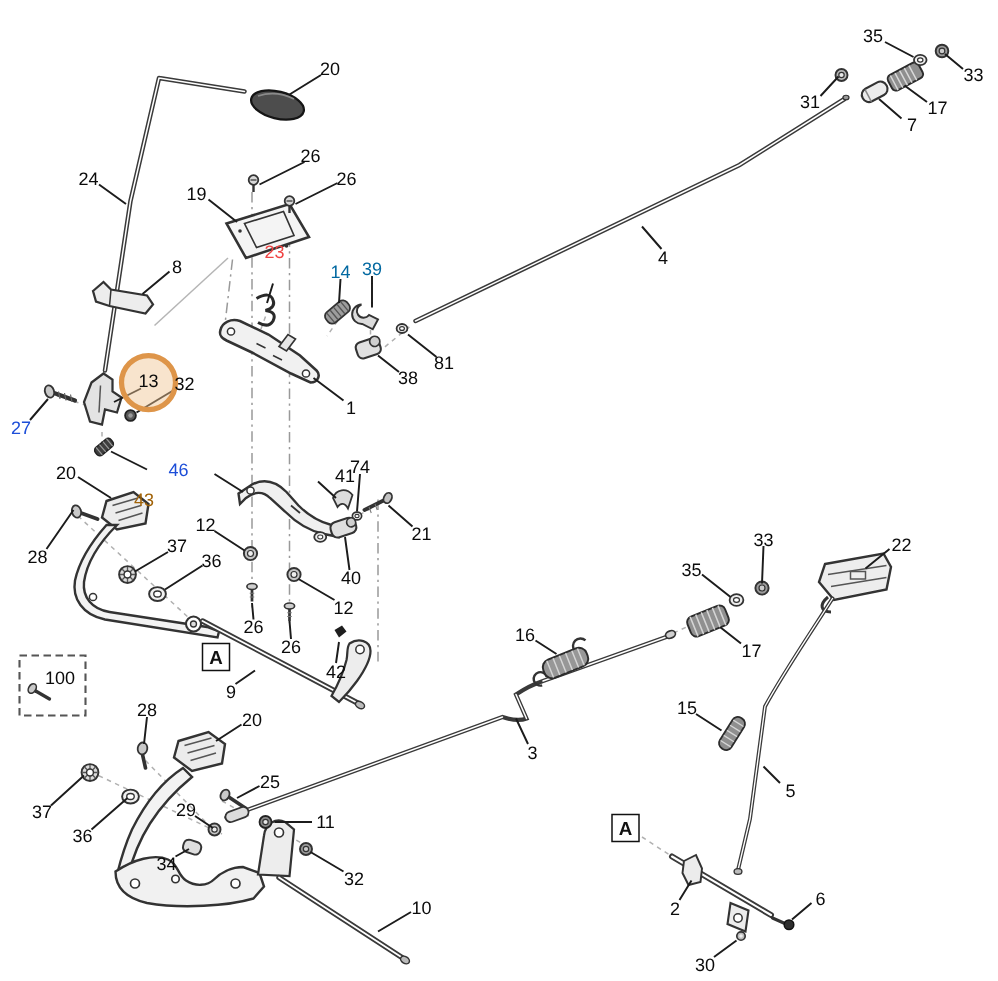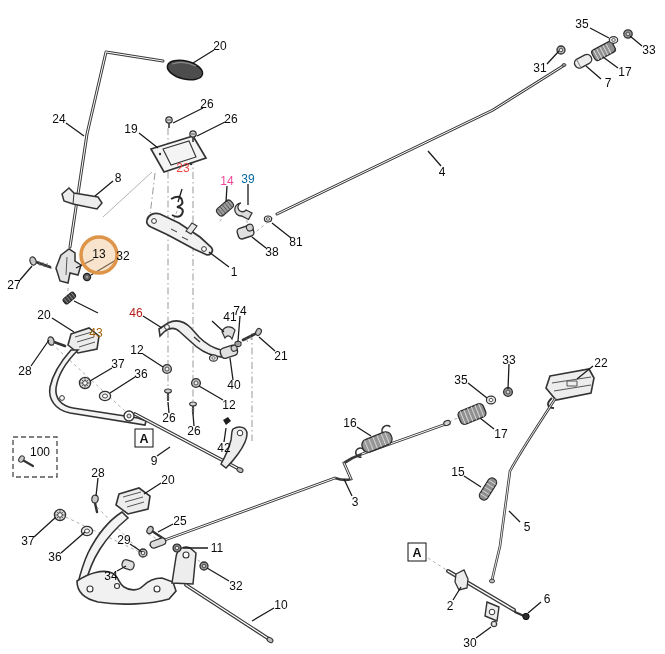--- a/index.html
+++ b/index.html
@@ -349,37 +349,37 @@
 </svg>
 
 <div id="label-layer">
       <span class="part-label" style="left: 220px; top: 46px; color: rgb(11, 11, 11);">20</span>
       <span class="part-label" style="left: 59px; top: 119px; color: rgb(11, 11, 11);">24</span>
       <span class="part-label" style="left: 207px; top: 104px; color: rgb(11, 11, 11);">26</span>
       <span class="part-label" style="left: 231px; top: 119px; color: rgb(11, 11, 11);">26</span>
       <span class="part-label" style="left: 131px; top: 129px; color: rgb(11, 11, 11);">19</span>
       <span class="part-label" style="left: 118px; top: 178px; color: rgb(11, 11, 11);">8</span>
       <span class="part-label" style="left: 183px; top: 168px; color: #ef4444;">23</span>
-      <span class="part-label" style="left: 227px; top: 181px; color: #ec4899;">14</span>
+      <span class="part-label" style="left: 227px; top: 181px; color: #0369a1;">14</span>
       <span class="part-label" style="left: 248px; top: 179px; color: #0369a1;">39</span>
       <span class="part-label" style="left: 582px; top: 24px; color: rgb(11, 11, 11);">35</span>
       <span class="part-label" style="left: 649px; top: 50px; color: rgb(11, 11, 11);">33</span>
       <span class="part-label" style="left: 540px; top: 68px; color: rgb(11, 11, 11);">31</span>
       <span class="part-label" style="left: 625px; top: 72px; color: rgb(11, 11, 11);">17</span>
       <span class="part-label" style="left: 608px; top: 83px; color: rgb(11, 11, 11);">7</span>
       <span class="part-label" style="left: 442px; top: 172px; color: rgb(11, 11, 11);">4</span>
       <span class="part-label" style="left: 99px; top: 254px; color: rgb(11, 11, 11);">13</span>
       <span class="part-label" style="left: 123px; top: 256px; color: rgb(11, 11, 11);">32</span>
-      <span class="part-label" style="left: 14px; top: 285px; color: #000000;">27</span>
+      <span class="part-label" style="left: 14px; top: 285px; color: #1d4ed8;">27</span>
       <span class="part-label" style="left: 234px; top: 272px; color: rgb(11, 11, 11);">1</span>
       <span class="part-label" style="left: 272px; top: 252px; color: rgb(11, 11, 11);">38</span>
       <span class="part-label" style="left: 296px; top: 242px; color: rgb(11, 11, 11);">81</span>
       <span class="part-label" style="left: 96px; top: 318px; color: #a16207; margin-top: 15px;">43</span>
       <span class="part-label" style="left: 44px; top: 315px; color: rgb(11, 11, 11);">20</span>
-      <span class="part-label" style="left: 136px; top: 313px; color: #b91c1c;">46</span>
+      <span class="part-label" style="left: 119px; top: 313px; color: #1d4ed8;">46</span>
       <span class="part-label" style="left: 206px; top: 317px; color: rgb(11, 11, 11); margin-left: 24px;">41</span>
       <span class="part-label" style="left: 240px; top: 311px; color: rgb(11, 11, 11);">74</span>
       <span class="part-label" style="left: 281px; top: 356px; color: rgb(11, 11, 11);">21</span>
       <span class="part-label" style="left: 25px; top: 371px; color: rgb(11, 11, 11);">28</span>
       <span class="part-label" style="left: 137px; top: 350px; color: rgb(11, 11, 11);">12</span>
       <span class="part-label" style="left: 118px; top: 364px; color: rgb(11, 11, 11);">37</span>
       <span class="part-label" style="left: 141px; top: 374px; color: rgb(11, 11, 11);">36</span>
       <span class="part-label" style="left: 234px; top: 385px; color: rgb(11, 11, 11);">40</span>
       <span class="part-label" style="left: 229px; top: 405px; color: rgb(11, 11, 11);">12</span>
       <span class="part-label" style="left: 169px; top: 418px; color: rgb(11, 11, 11);">26</span>

